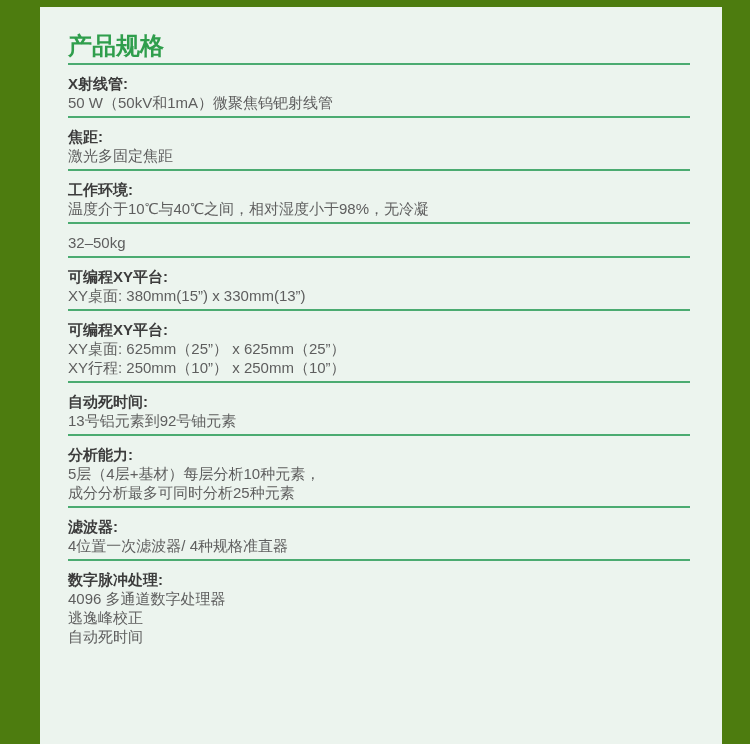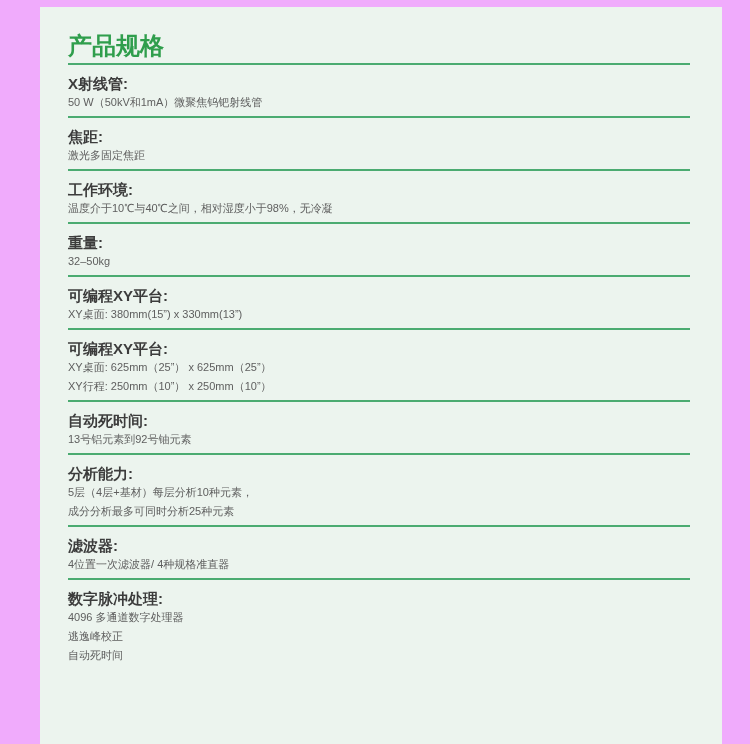--- a/index.html
+++ b/index.html
@@ -5,21 +5,21 @@
   html, body {
     margin: 0;
     padding: 0;
     background: #ffffff;
     font-family: "Liberation Sans", sans-serif;
   }
   .page {
     position: relative;
     width: 750px;
     height: 744px;
-    background: #f0abfc;
+    background: #4d7c0f;
     overflow: hidden;
   }
   .panel {
     position: absolute;
     left: 40px;
     top: 7px;
     width: 682px;
     height: 737px;
     background: var(--panel-bg, #ecf4ee);
     box-sizing: border-box;
@@ -42,21 +42,21 @@
   .spec-section.no-border {
     border-bottom: none;
   }
   .spec-label {
     font-size: 15px;
     line-height: 19px;
     font-weight: bold;
     color: var(--label-color, #3c3c3c);
   }
   .spec-line {
-    font-size: 11px;
+    font-size: 15px;
     line-height: 19px;
     font-weight: normal;
     color: var(--value-color, #5e5e5e);
   }
 </style>
 </head>
 <body>
 
 <div class="page">
   <div class="panel">
@@ -68,21 +68,20 @@
         </section>
         <section class="spec-section">
           <div class="spec-label">焦距:</div>
           <div class="spec-line">激光多固定焦距</div>
         </section>
         <section class="spec-section">
           <div class="spec-label">工作环境:</div>
           <div class="spec-line">温度介于10℃与40℃之间，相对湿度小于98%，无冷凝</div>
         </section>
         <section class="spec-section">
-          <div class="spec-label">重量:</div>
           <div class="spec-line">32–50kg</div>
         </section>
         <section class="spec-section">
           <div class="spec-label">可编程XY平台:</div>
           <div class="spec-line">XY桌面: 380mm(15”) x 330mm(13”)</div>
         </section>
         <section class="spec-section">
           <div class="spec-label">可编程XY平台:</div>
           <div class="spec-line">XY桌面: 625mm（25”） x 625mm（25”）</div>
           <div class="spec-line">XY行程: 250mm（10”） x 250mm（10”）</div>

